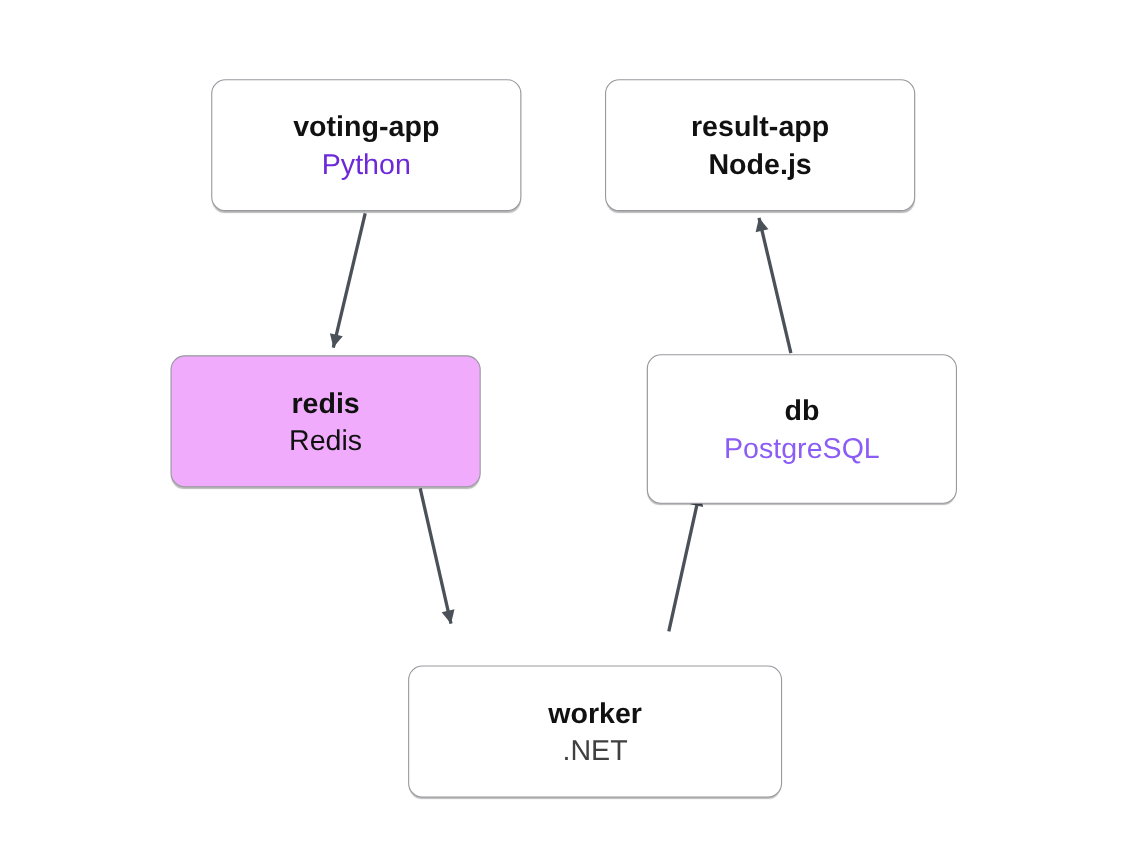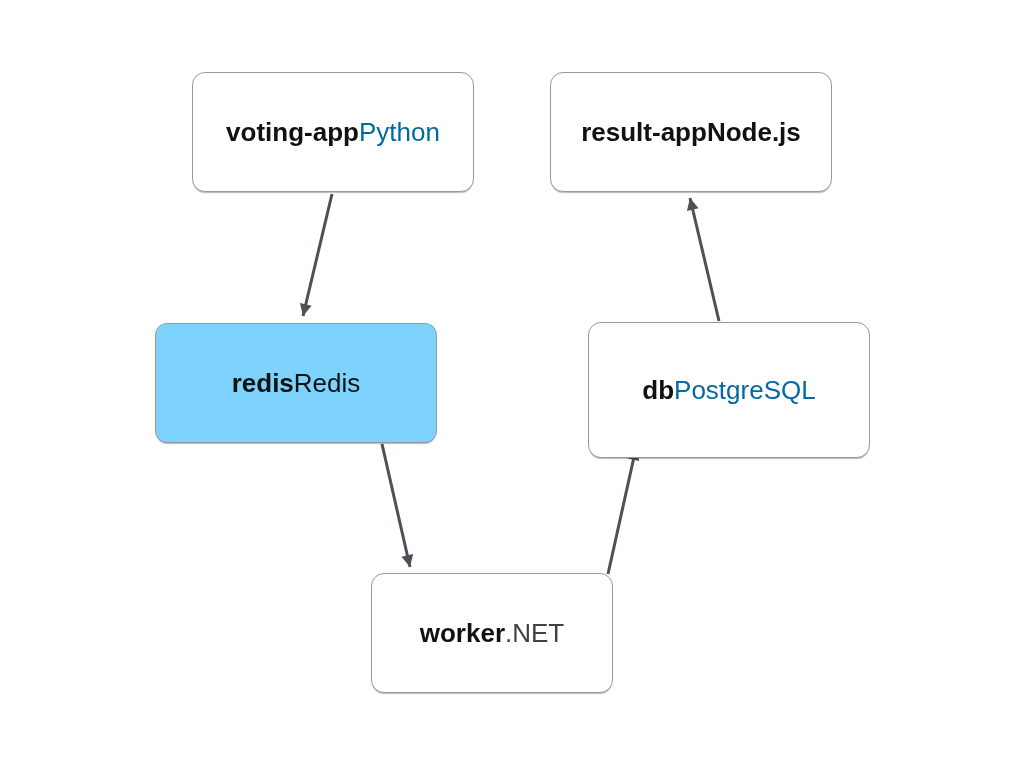--- a/index.html
+++ b/index.html
@@ -24,21 +24,21 @@
     pointer-events: none;
   }
   .node {
     position: absolute;
     box-sizing: border-box;
     background: #ffffff;
     border: 1.5px solid #97999e;
     border-radius: 13px;
     box-shadow: 0 2px 1px -1px rgba(0,0,0,0.28);
     display: flex;
-    flex-direction: row;
+    flex-direction: column;
     align-items: center;
     justify-content: center;
     text-align: center;
     line-height: 1.32;
   }
   .node .node-title {
     font-size: 26px;
     font-weight: bold;
     color: #111111;
     white-space: nowrap;
@@ -60,31 +60,31 @@
           <path d="M1,1 L13,7 L1,13 Z" fill="#4b5158"></path>
         </marker>
       </defs>
       <line x1="332" y1="194" x2="303" y2="316" stroke="#4b5158" stroke-width="3" marker-end="url(#arrowhead)"></line>
       <line x1="382" y1="444" x2="410" y2="567" stroke="#4b5158" stroke-width="3" marker-end="url(#arrowhead)"></line>
       <line x1="608" y1="574" x2="636" y2="448" stroke="#4b5158" stroke-width="3" marker-end="url(#arrowhead)"></line>
       <line x1="719" y1="321" x2="690" y2="198" stroke="#4b5158" stroke-width="3" marker-end="url(#arrowhead)"></line>
     </svg>
 <div class="node" style="left: 192px; top: 72px; width: 282px; height: 120px; border-color: rgb(151, 153, 158); background: rgb(255, 255, 255);">
       <span class="node-title" style="color: rgb(17, 17, 17);">voting-app</span>
-      <span class="node-tech" style="color: #0369a1;">Python</span>
+      <span class="node-tech" style="color: #6d28d9;">Python</span>
     </div>
     <div class="node" style="left: 550px; top: 72px; width: 282px; height: 120px; border-color: rgb(151, 153, 158); background: rgb(255, 255, 255);">
       <span class="node-title" style="color: rgb(17, 17, 17);">result-app</span>
       <span class="node-tech" style="color: rgb(17, 17, 17); font-weight: bold;">Node.js</span>
     </div>
-    <div class="node" style="left: 155px; top: 323px; width: 282px; height: 120px; border-color: rgb(151, 153, 158); background: #7dd3fc; border-radius: 12px;">
+    <div class="node" style="left: 155px; top: 323px; width: 282px; height: 120px; border-color: rgb(151, 153, 158); background: #f0abfc;">
       <span class="node-title" style="color: rgb(17, 17, 17);">redis</span>
       <span class="node-tech" style="color: rgb(17, 17, 17);">Redis</span>
     </div>
     <div class="node" style="left: 588px; top: 322px; width: 282px; height: 136px; border-color: rgb(151, 153, 158); background: rgb(255, 255, 255);">
       <span class="node-title" style="color: rgb(17, 17, 17);">db</span>
-      <span class="node-tech" style="color: #0369a1;">PostgreSQL</span>
+      <span class="node-tech" style="color: #8b5cf6;">PostgreSQL</span>
     </div>
-    <div class="node" style="left: 371px; top: 573px; width: 242px; height: 120px; border-color: rgb(151, 153, 158); background: rgb(255, 255, 255);">
+    <div class="node" style="left: 371px; top: 605px; width: 340px; height: 120px; border-color: rgb(151, 153, 158); background: rgb(255, 255, 255);">
       <span class="node-title" style="color: rgb(17, 17, 17);">worker</span>
       <span class="node-tech" style="color: #404040;">.NET</span>
     </div>
   </div>
 
 </body></html>

